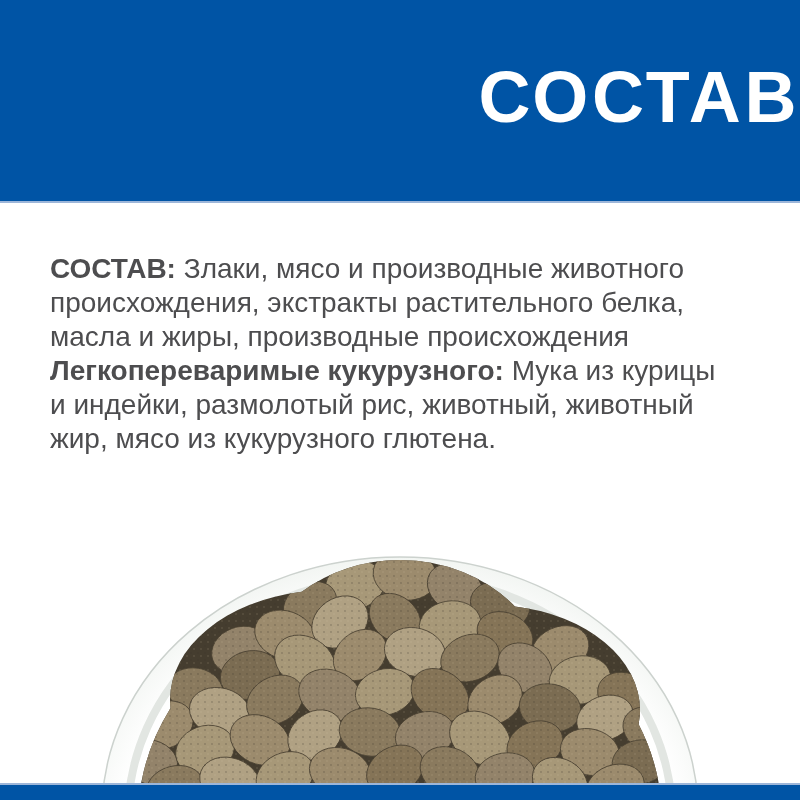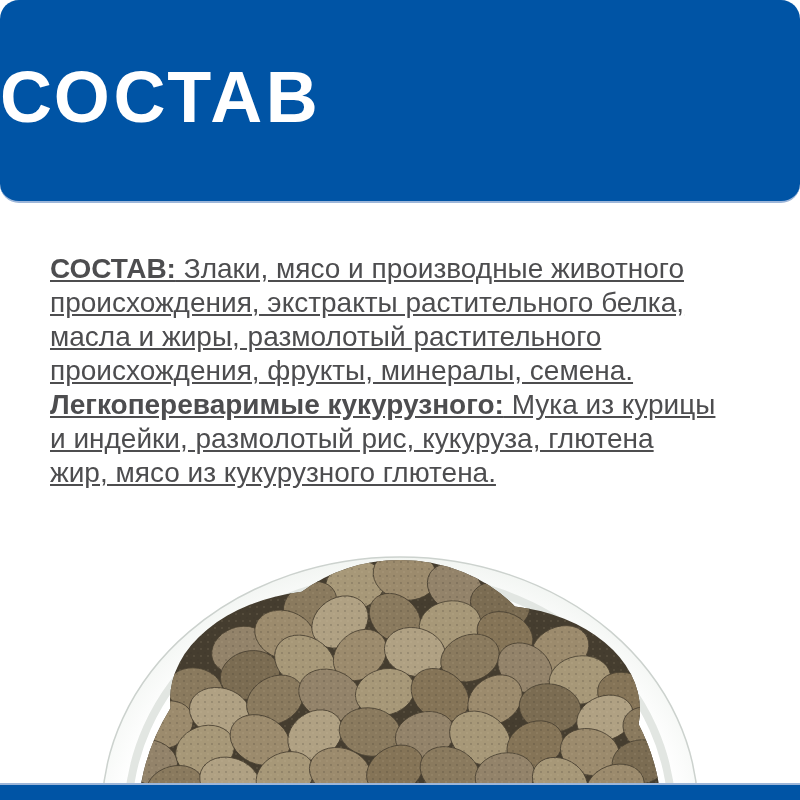--- a/index.html
+++ b/index.html
@@ -6,34 +6,34 @@
   body{
     width:800px;height:800px;position:relative;overflow:hidden;
     background:#ffffff;
     font-family:"Liberation Sans","DejaVu Sans",sans-serif;
   }
   
   .banner{
     position:absolute;left:0;top:0;width:800px;height:201px;
     background:var(--brand_blue,#0054a5);
     border-bottom:2px solid var(--banner_edge,#9db6d9);
-    display:flex;align-items:center;justify-content:flex-start;border-radius:19px;
+    display:flex;align-items:center;justify-content:flex-end;
   }
   .banner-title{
     color:#ffffff;font-size:72px;font-weight:700;
     letter-spacing:0.05em;line-height:1;
     transform:translateY(-4px);
   }
   
   .comp{
     position:absolute;left:50px;top:252px;width:720px;
     color:var(--text_gray,#4d4d4f);
     font-size:28px;line-height:34px;font-weight:400;
   }
-  .comp-line{white-space:nowrap;text-decoration:underline;}
+  .comp-line{white-space:nowrap;}
   .comp-line b{font-weight:700;}
   
   .photo{
     position:absolute;left:0;top:540px;width:800px;height:260px;
   }
   
   .bottom-strip{
     position:absolute;left:0;top:783px;width:800px;height:17px;
     background:var(--brand_blue,#0054a5);
     border-top:2px solid var(--banner_edge,#9db6d9);
@@ -45,24 +45,23 @@
 <body>
 
 <div class="banner">
   <div class="banner-title">СОСТАВ</div>
 </div>
 
 <div class="comp">
   <div>
       <div class="comp-line"><b>СОСТАВ:</b> Злаки, мясо и производные животного</div>
       <div class="comp-line">происхождения, экстракты растительного белка,</div>
-      <div class="comp-line">масла и жиры, размолотый растительного</div>
-      <div class="comp-line">происхождения, фрукты, минералы, семена.</div>
+      <div class="comp-line">масла и жиры, производные происхождения</div>
       <div class="comp-line"><b>Легкопереваримые кукурузного:</b> Мука из курицы</div>
-      <div class="comp-line">и индейки, размолотый рис, кукуруза, глютена</div>
+      <div class="comp-line">и индейки, размолотый рис, животный, животный</div>
       <div class="comp-line">жир, мясо из кукурузного глютена.</div>
     </div>
 </div>
 
 <svg class="photo" viewBox="0 540 800 260" width="800" height="260" xmlns="http://www.w3.org/2000/svg">
   <defs>
     <radialGradient id="bowlGrad" cx="50%" cy="55%" r="60%">
       <stop offset="0%" stop-color="#ffffff"></stop>
       <stop offset="78%" stop-color="#ffffff"></stop>
       <stop offset="92%" stop-color="#f2f5f2"></stop>

